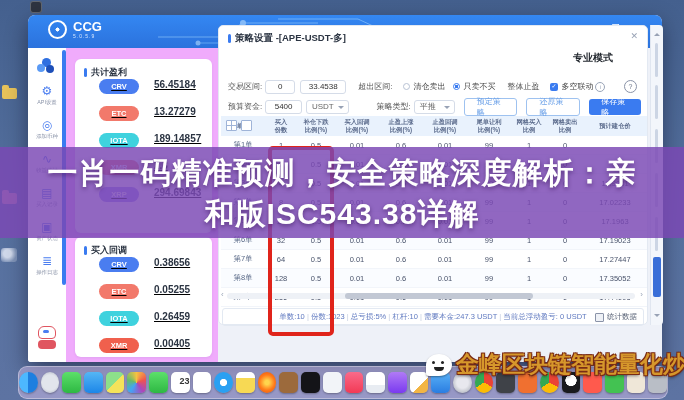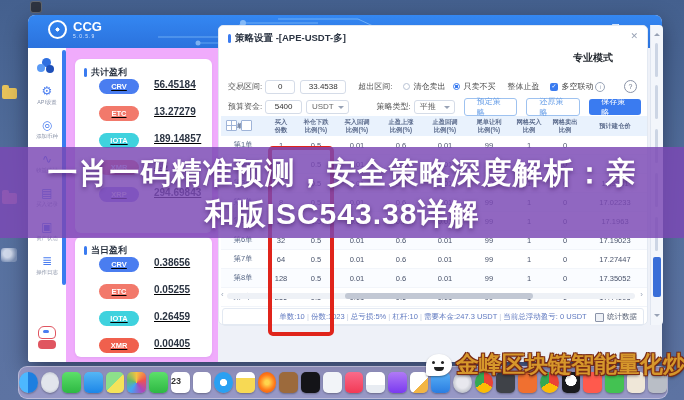--- a/index.html
+++ b/index.html
@@ -127,21 +127,21 @@
   .wm-bubble::before{content:"";position:absolute;left:6px;top:7px;width:3px;height:3px;border-radius:50%;
     background:#222;box-shadow:9px 0 0 #222;}
   .wm-bubble::after{content:"";position:absolute;left:8px;top:13px;width:10px;height:4px;border-radius:0 0 8px 8px;background:#222;}
   #watermark .wm-text{font-size:23px;font-weight:800;color:#d6972b;white-space:nowrap;
     text-shadow:1px 1px 0 #7a2b14,-1px 1px 0 #7a2b14,1px -1px 0 #7a2b14,-1px -1px 0 #7a2b14,0 2px 3px rgba(0,0,0,.5);}
   
   #dock{position:absolute;left:18px;top:366px;width:648px;height:31px;z-index:60;border-radius:9px;
     background:rgba(198,183,228,.55);border:1px solid rgba(255,255,255,.35);
     display:flex;align-items:center;justify-content:center;gap:3px;}
   .dock-icon{width:21px;height:21px;border-radius:5px;position:relative;box-shadow:0 1px 2px rgba(0,0,0,.3);}
-  .dock-icon .cal{position:absolute;left:0;right:0;top:4px;text-align:left;font-size:9px;font-weight:bold;color:#333;}
+  .dock-icon .cal{position:absolute;left:0;right:0;top:4px;text-align:right;font-size:9px;font-weight:bold;color:#333;}
   .dock-icon.round{border-radius:50%;}
 </style>
 </head>
 <body>
 
 <div id="screen">
 
   <div class="desk-topicon"></div>
   <div class="desk-folder" style="left:2px;top:88px;background:#e8c35a;"></div>
   <div class="desk-folder" style="left:2px;top:193px;background:#dfa0ac;"></div>
@@ -246,21 +246,21 @@
             </div>
             <div class="prow">
               <span class="badge" style="background: rgb(155, 140, 242);">XRP</span>
               <span class="pval">294.69843</span>
             </div>
           </div>
       </div>
       <div class="pcard" id="card-today">
         <div class="pcard-title">
             <span class="tbar"></span>
-          <span>当日盈利</span>
+          <span>买入回调</span>
           </div>
         <div id="today-rows">
             <div class="prow">
               <span class="badge" style="background: rgb(74, 125, 240);">CRV</span>
               <span class="pval">0.38656</span>
             </div>
             <div class="prow">
               <span class="badge" style="background: rgb(242, 121, 107);">ETC</span>
               <span class="pval">0.05255</span>
             </div>

